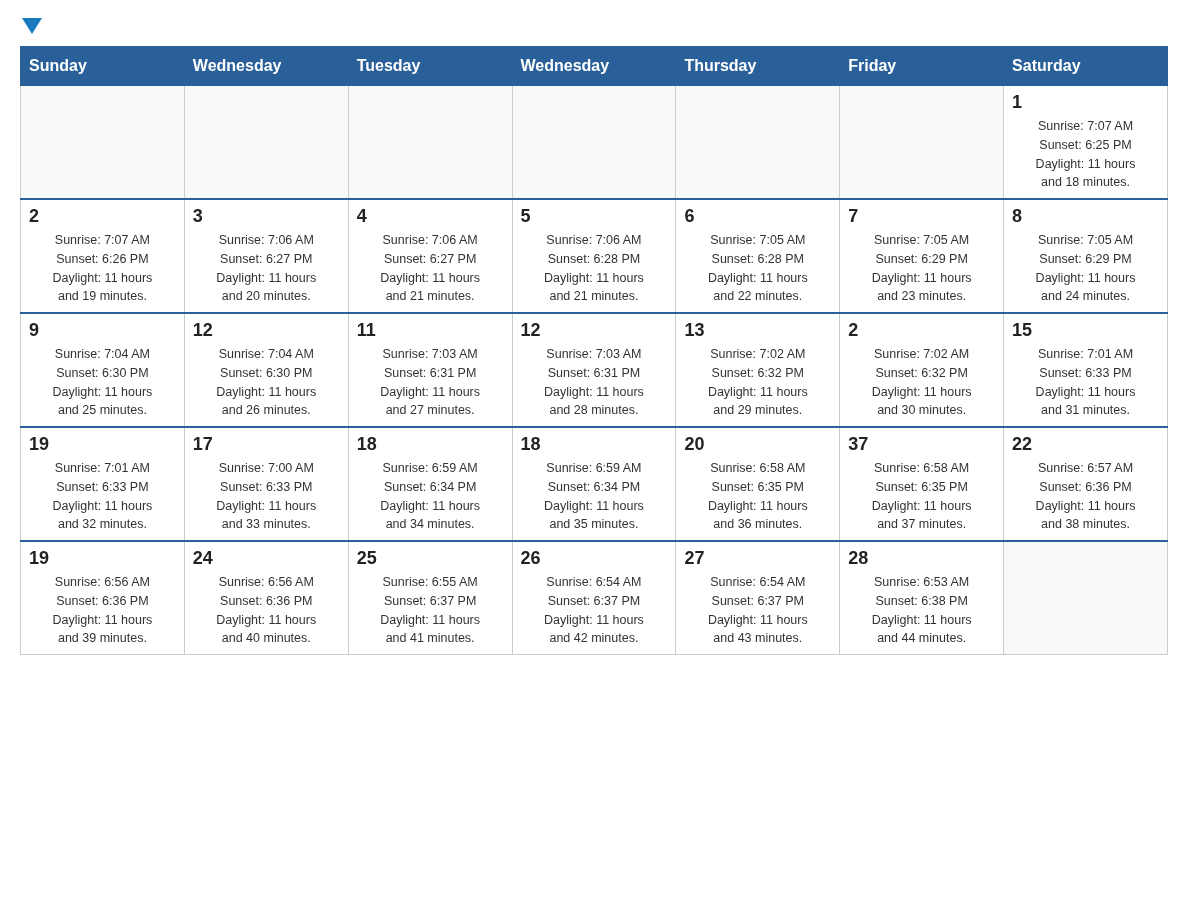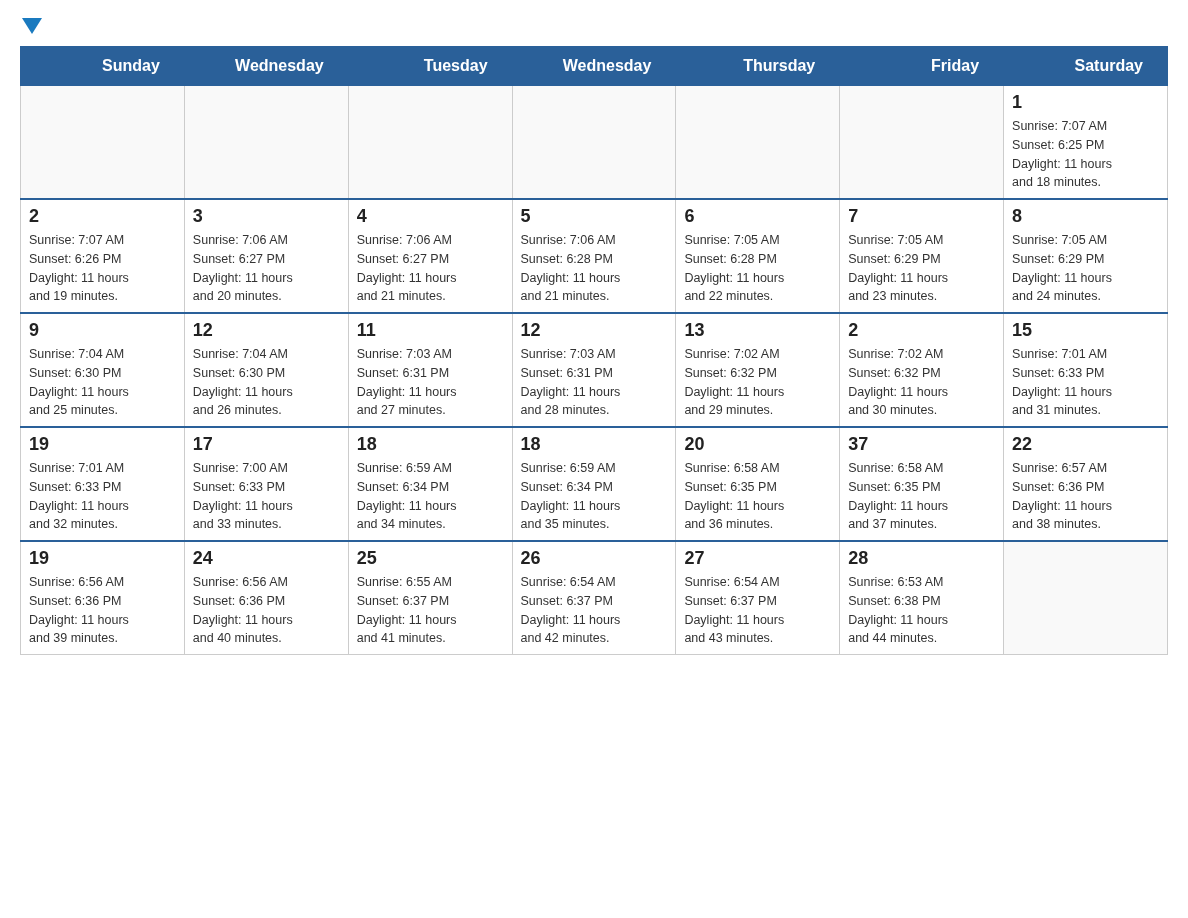--- a/index.html
+++ b/index.html
@@ -62,22 +62,22 @@
     .calendar {
       width: 100%;
       border-collapse: collapse;
       margin-top: 10px;
     }
     .calendar th {
       background-color: #2a6099;
       color: #fff;
       font-size: 16px;
       font-weight: bold;
-      padding: 10px 24px;
-      text-align: right;
+      padding: 10px 8px;
+      text-align: left;
       border: 1px solid #2a6099;
     }
     .calendar td {
       vertical-align: top;
       border: 1px solid #ccc;
       padding: 6px 8px;
       width: 14.28%;
       min-height: 120px;
       font-size: 13px;
       color: #333;
@@ -88,20 +88,21 @@
     .day-num {
       font-size: 18px;
       font-weight: bold;
       color: #222;
       margin-bottom: 4px;
     }
     .day-info {
       font-size: 12.5px;
       color: #333;
       line-height: 1.5;
+      text-align: center;
     }
     .row-border td {
       border-top: 2px solid #2a6099;
     }
   </style>
 </head>
 <body>
 
 <div class="header">
   <div class="logo">

